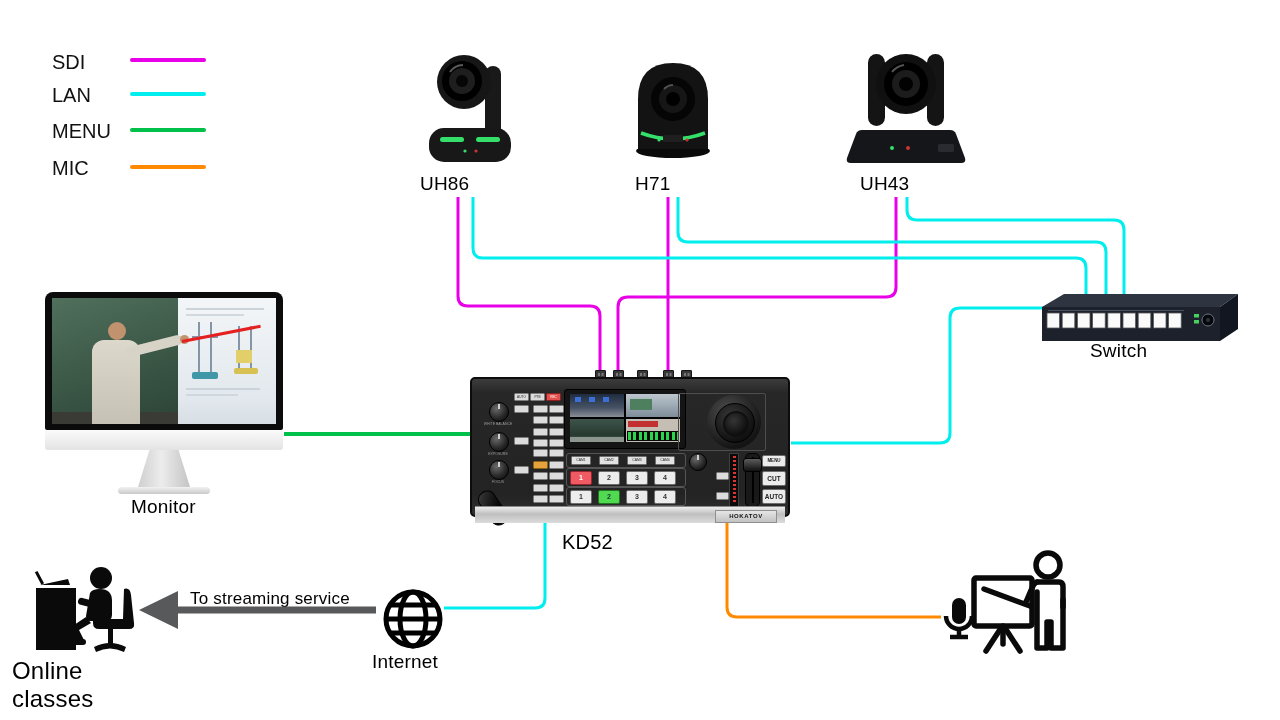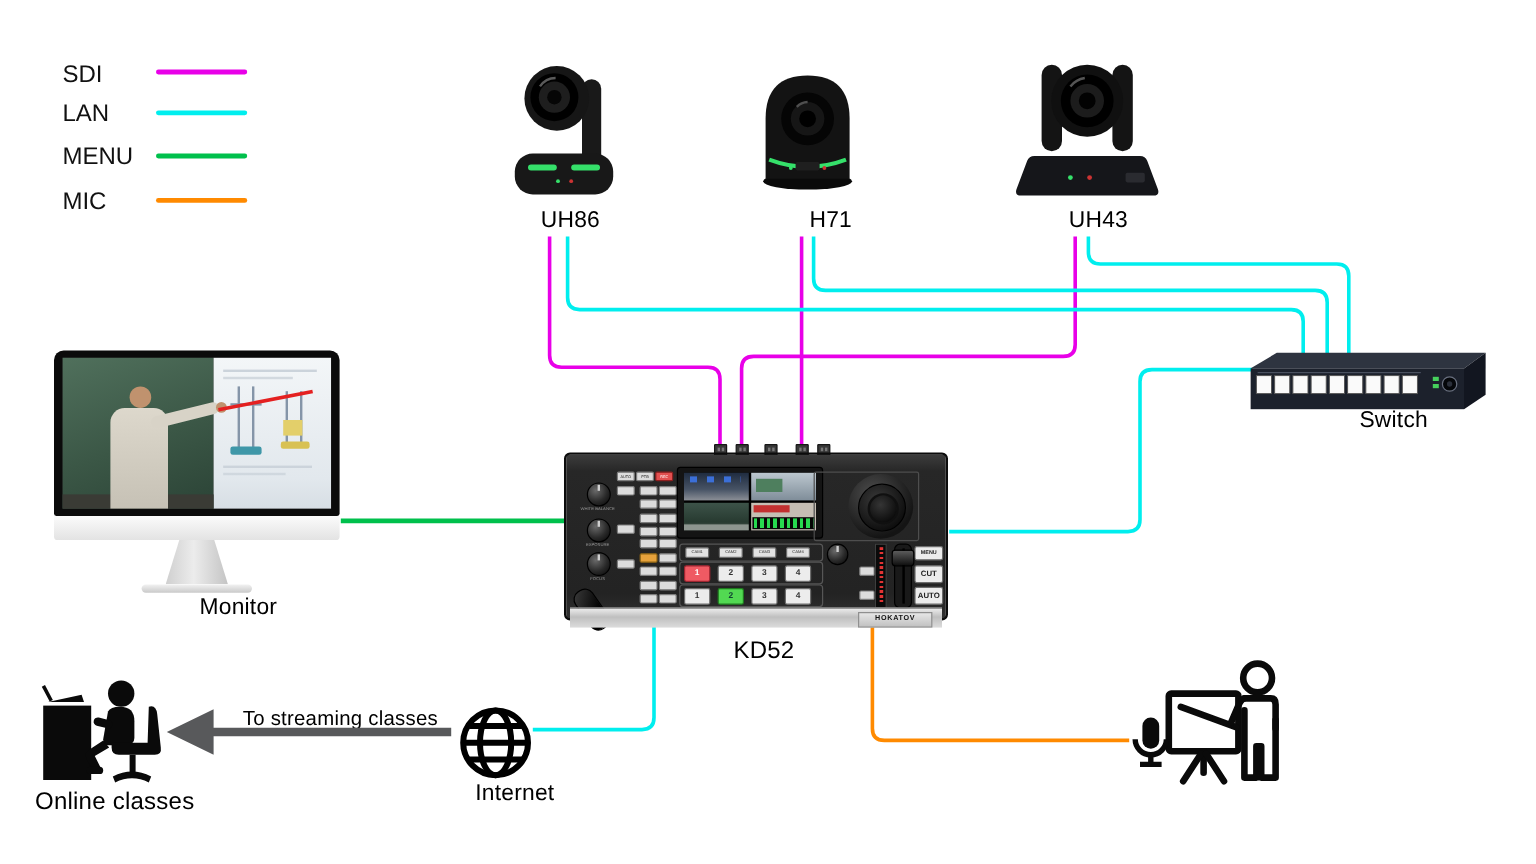--- a/index.html
+++ b/index.html
@@ -1,19 +1,19 @@
 <!DOCTYPE html>
 <html><head>
 <meta charset="utf-8">
 <style>
   html,body{margin:0;padding:0;}
   body{width:1280px;height:720px;position:relative;background:#fff;overflow:hidden;
        font-family:"Liberation Sans",sans-serif;}
   .abs{position:absolute;}
-  .lbl{position:absolute;font-size:19px;color:#000;text-align:right;letter-spacing:.2px;}
+  .lbl{position:absolute;font-size:19px;color:#000;text-align:left;letter-spacing:.2px;}
   
   .leg-text{position:absolute;left:52px;font-size:20px;color:#111;}
   .leg-swatch{position:absolute;left:130px;width:76px;height:4px;border-radius:2px;}
   
   #cables{position:absolute;left:0;top:0;z-index:1;}
   .dev{position:absolute;z-index:2;}
   
   .mon{left:45px;top:292px;width:238px;height:202px;}
   .mon-bezel{position:absolute;left:0;top:0;width:238px;height:138px;background:#0b0b0b;
              border-radius:8px 8px 2px 2px;}
@@ -386,15 +386,15 @@
     <line x1="12" y1="89" x2="30" y2="89" stroke="#0a0a0a" stroke-width="4.5"></line>
   </g>
 </svg>
 
 <div class="lbl" style="left:420px;top:173px;width:80px">UH86</div>
 <div class="lbl" style="left:635px;top:173px;width:75px">H71</div>
 <div class="lbl" style="left:860px;top:173px;width:80px">UH43</div>
 <div class="lbl" style="left:1090px;top:340px;width:100px">Switch</div>
 <div class="lbl" style="left:131px;top:496px;width:100px">Monitor</div>
 <div class="lbl" style="left:562px;top:531px;width:100px;font-size:20px">KD52</div>
-<div class="lbl" style="left:362px;top:651px;width:100px">Internet</div>
-<div class="lbl" style="left:12px;top:657px;width:150px;font-size:20px">Online classes</div>
-<div class="lbl" style="left:190px;top:589px;width:175px;font-size:17px">To streaming classes</div>
+<div class="lbl" style="left:372px;top:651px;width:100px">Internet</div>
+<div class="lbl" style="left:12px;top:657px;width:150px;font-size:24px">Online classes</div>
+<div class="lbl" style="left:190px;top:589px;width:175px;font-size:17px">To streaming service</div>
 
 </body></html>

